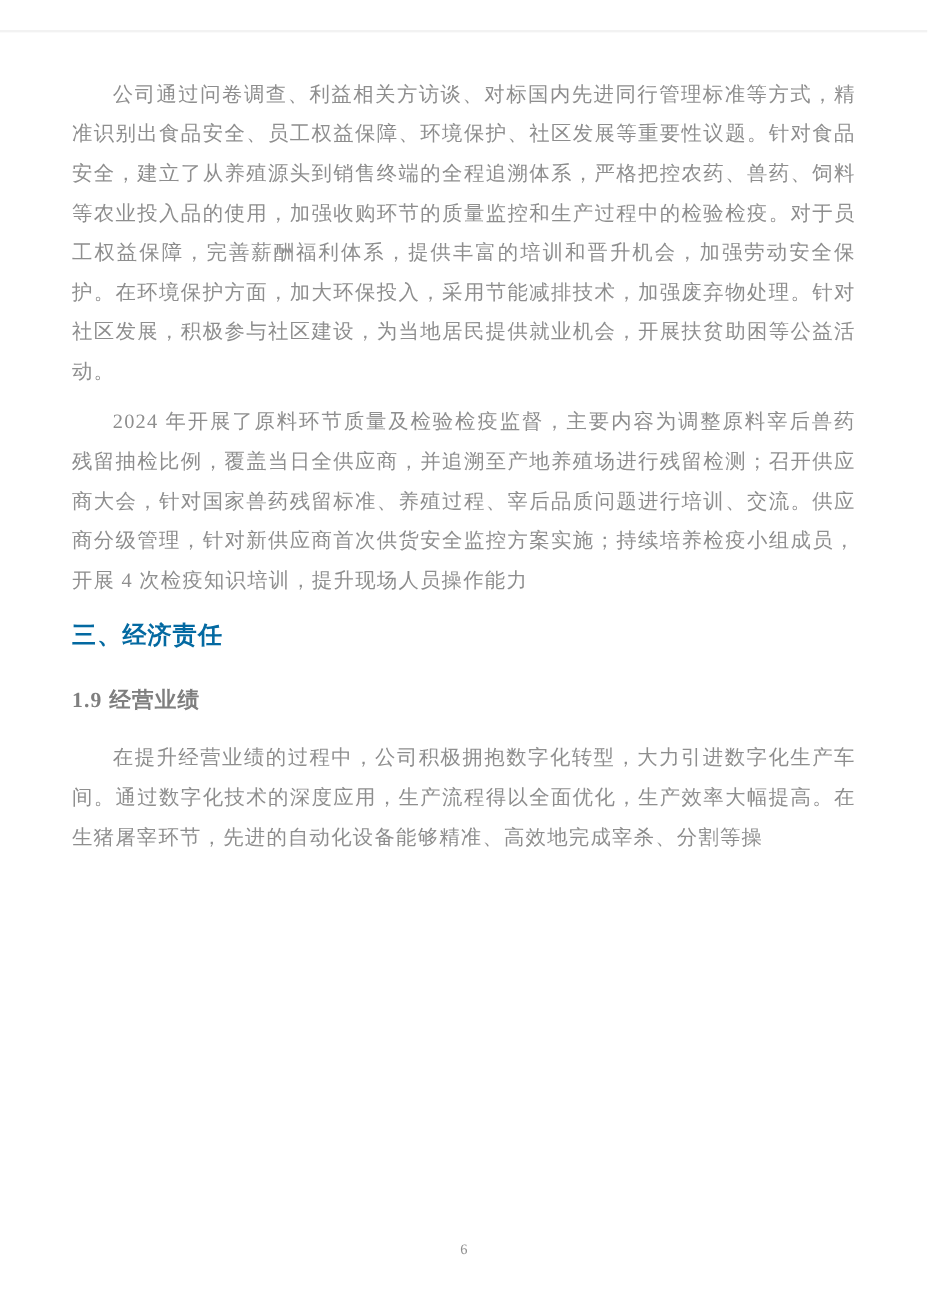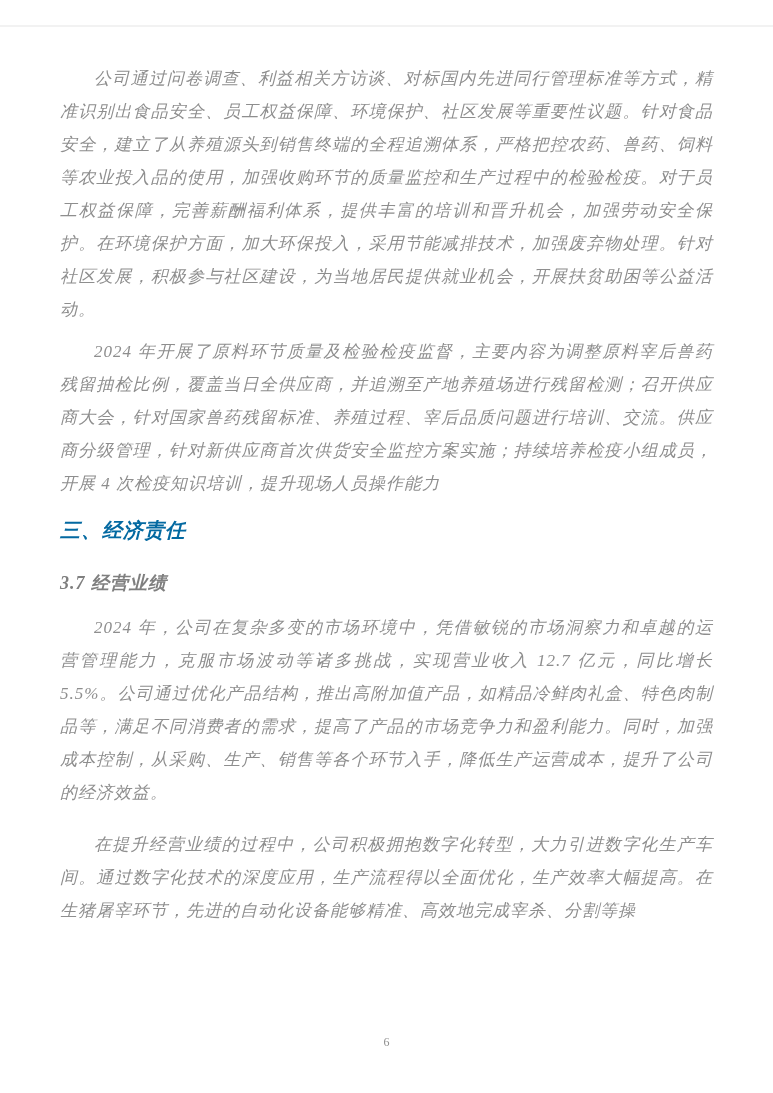--- a/index.html
+++ b/index.html
@@ -22,21 +22,20 @@
     width: 773px;
     height: 2px;
     background: #f2f2f2;
   }
   .content {
     position: absolute;
     top: 62px;
     left: 60px;
     width: 653px;
     color: #8e8e8e;
-    font-style: italic;
   }
   .body-para {
     margin: 0 0 9px 0;
     font-size: 17px;
     line-height: 33px;
     letter-spacing: 1px;
     text-align: justify;
     text-indent: 2em;
     color: #8e8e8e;
   }
@@ -82,23 +81,22 @@
 
   <main class="content">
 
     <p class="body-para">公司通过问卷调查、利益相关方访谈、对标国内先进同行管理标准等方式，精准识别出食品安全、员工权益保障、环境保护、社区发展等重要性议题。针对食品安全，建立了从养殖源头到销售终端的全程追溯体系，严格把控农药、兽药、饲料等农业投入品的使用，加强收购环节的质量监控和生产过程中的检验检疫。对于员工权益保障，完善薪酬福利体系，提供丰富的培训和晋升机会，加强劳动安全保护。在环境保护方面，加大环保投入，采用节能减排技术，加强废弃物处理。针对社区发展，积极参与社区建设，为当地居民提供就业机会，开展扶贫助困等公益活动。</p>
 
     <p class="body-para">2024 年开展了原料环节质量及检验检疫监督，主要内容为调整原料宰后兽药残留抽检比例，覆盖当日全供应商，并追溯至产地养殖场进行残留检测；召开供应商大会，针对国家兽药残留标准、养殖过程、宰后品质问题进行培训、交流。供应商分级管理，针对新供应商首次供货安全监控方案实施；持续培养检疫小组成员，开展 4 次检疫知识培训，提升现场人员操作能力</p>
 
 
     <h2 class="section-heading">三、经济责任</h2>
 
-    <h3 class="subsection-heading">3.7 经营业绩</h3>
+    <h3 class="subsection-heading">1.9 经营业绩</h3>
 
-    <p class="body-para">2024 年，公司在复杂多变的市场环境中，凭借敏锐的市场洞察力和卓越的运营管理能力，克服市场波动等诸多挑战，实现营业收入 12.7 亿元，同比增长 5.5%。公司通过优化产品结构，推出高附加值产品，如精品冷鲜肉礼盒、特色肉制品等，满足不同消费者的需求，提高了产品的市场竞争力和盈利能力。同时，加强成本控制，从采购、生产、销售等各个环节入手，降低生产运营成本，提升了公司的经济效益。</p>
 
     <p class="body-para last">在提升经营业绩的过程中，公司积极拥抱数字化转型，大力引进数字化生产车间。通过数字化技术的深度应用，生产流程得以全面优化，生产效率大幅提高。在生猪屠宰环节，先进的自动化设备能够精准、高效地完成宰杀、分割等操</p>
 
   </main>
 
   <footer class="page-footer">
     <span class="page-number">6</span>
   </footer>
 
 </div>

